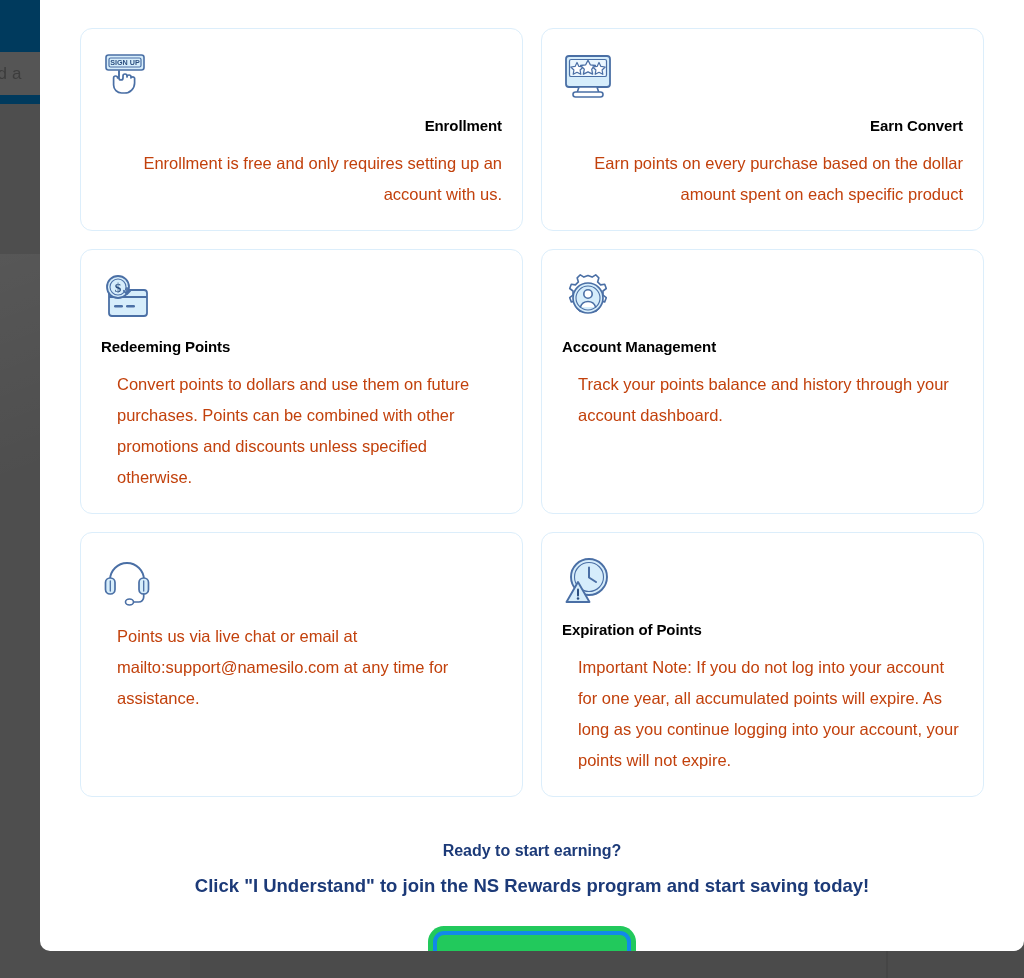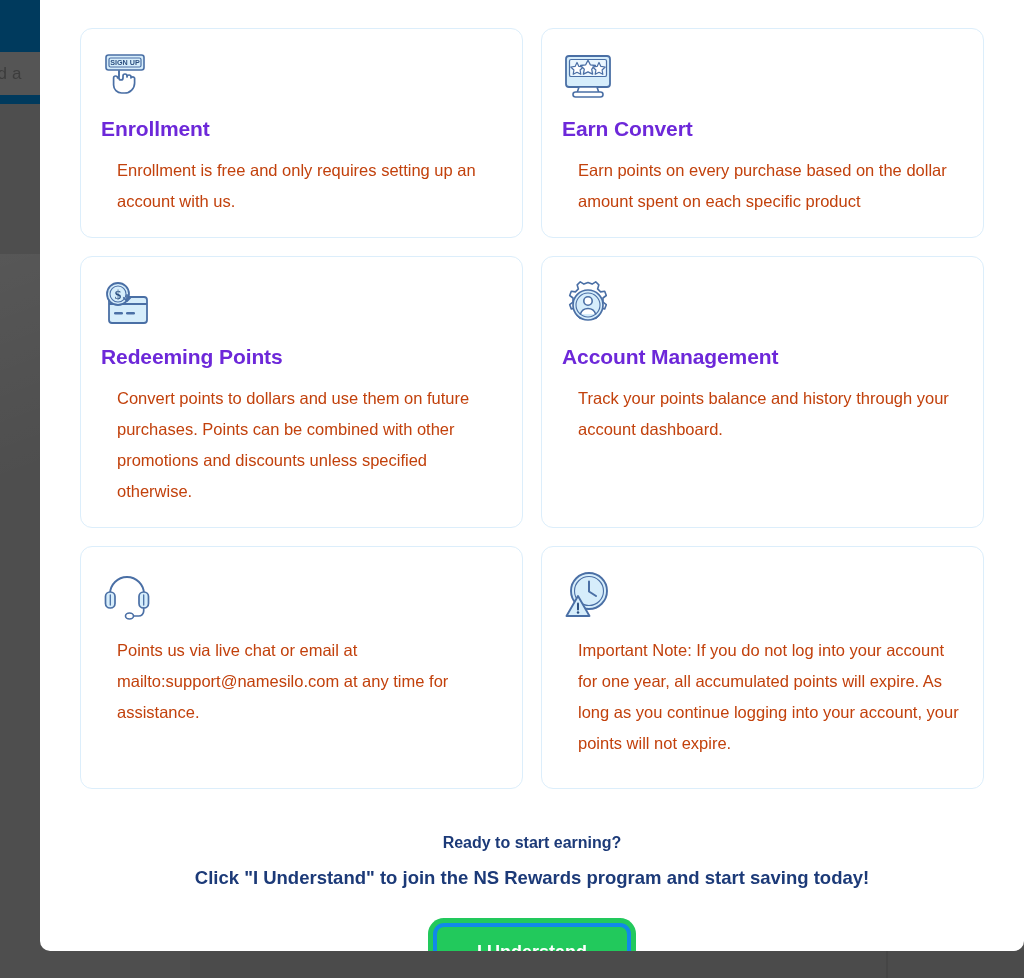--- a/index.html
+++ b/index.html
@@ -97,34 +97,34 @@
     column-gap: 18px;
     row-gap: 18px;
     padding: 0 20px;
   }
   .info-card {
     border: 1px solid #dceefb;
     border-radius: 12px;
     background: #ffffff;
     padding: 22px 20px 20px 20px;
   }
-  .row1 .info-card { min-height: 192px; }
+  .row1 .info-card { min-height: 192px; text-align: right; }
   .row2 .info-card { min-height: 227px; }
   .row3 .info-card { min-height: 243px; }
 
   .card-icon {
     width: 52px;
     height: 52px;
     margin-bottom: 14px;
   }
   .card-icon svg { display: block; width: 52px; height: 52px; }
 
   .card-title {
-    color: #6d28d9;
-    font-size: 21px;
+    color: #000000;
+    font-size: 15px;
     font-weight: bold;
     letter-spacing: -0.1px;
     margin-bottom: 14px;
   }
   .card-desc {
     color: #c2410c;
     font-size: 16.5px;
     line-height: 31px;
     max-width: 420px;
     margin-left: 16px;
@@ -271,20 +271,21 @@
         <div class="card-icon">
           <svg viewBox="0 0 52 52" xmlns="http://www.w3.org/2000/svg">
             <circle cx="27" cy="22" r="18" fill="#d6edfb" stroke="#4a6fa5" stroke-width="1.9"></circle>
             <circle cx="27" cy="22" r="14.5" fill="none" stroke="#4a6fa5" stroke-width="1.1"></circle>
             <path d="M27 12.5 v10 l7 4.5" fill="none" stroke="#4a6fa5" stroke-width="2" stroke-linecap="round" stroke-linejoin="round"></path>
             <path d="M16 27 L27.5 47 H4.5 z" fill="#d6edfb" stroke="#4a6fa5" stroke-width="1.9" stroke-linejoin="round"></path>
             <path d="M16 34.5 v6" stroke="#2b4f80" stroke-width="2" stroke-linecap="round"></path>
             <circle cx="16" cy="43.6" r="1.25" fill="#2b4f80"></circle>
           </svg>
         </div>
+        <div class="card-title">Expiration of Points</div>
         <div class="card-desc">Important Note: If you do not log into your account for one year, all accumulated points will expire. As long as you continue logging into your account, your points will not expire.</div>
       </div>
     </div>
 
     <div id="cta">
       <div class="cta-line">Ready to start earning?</div>
       <div class="cta-line second">Click "I Understand" to join the NS Rewards program and start saving today!</div>
       <div id="cta-button-wrap">
         <button id="understand-button">I Understand</button>
       </div>

